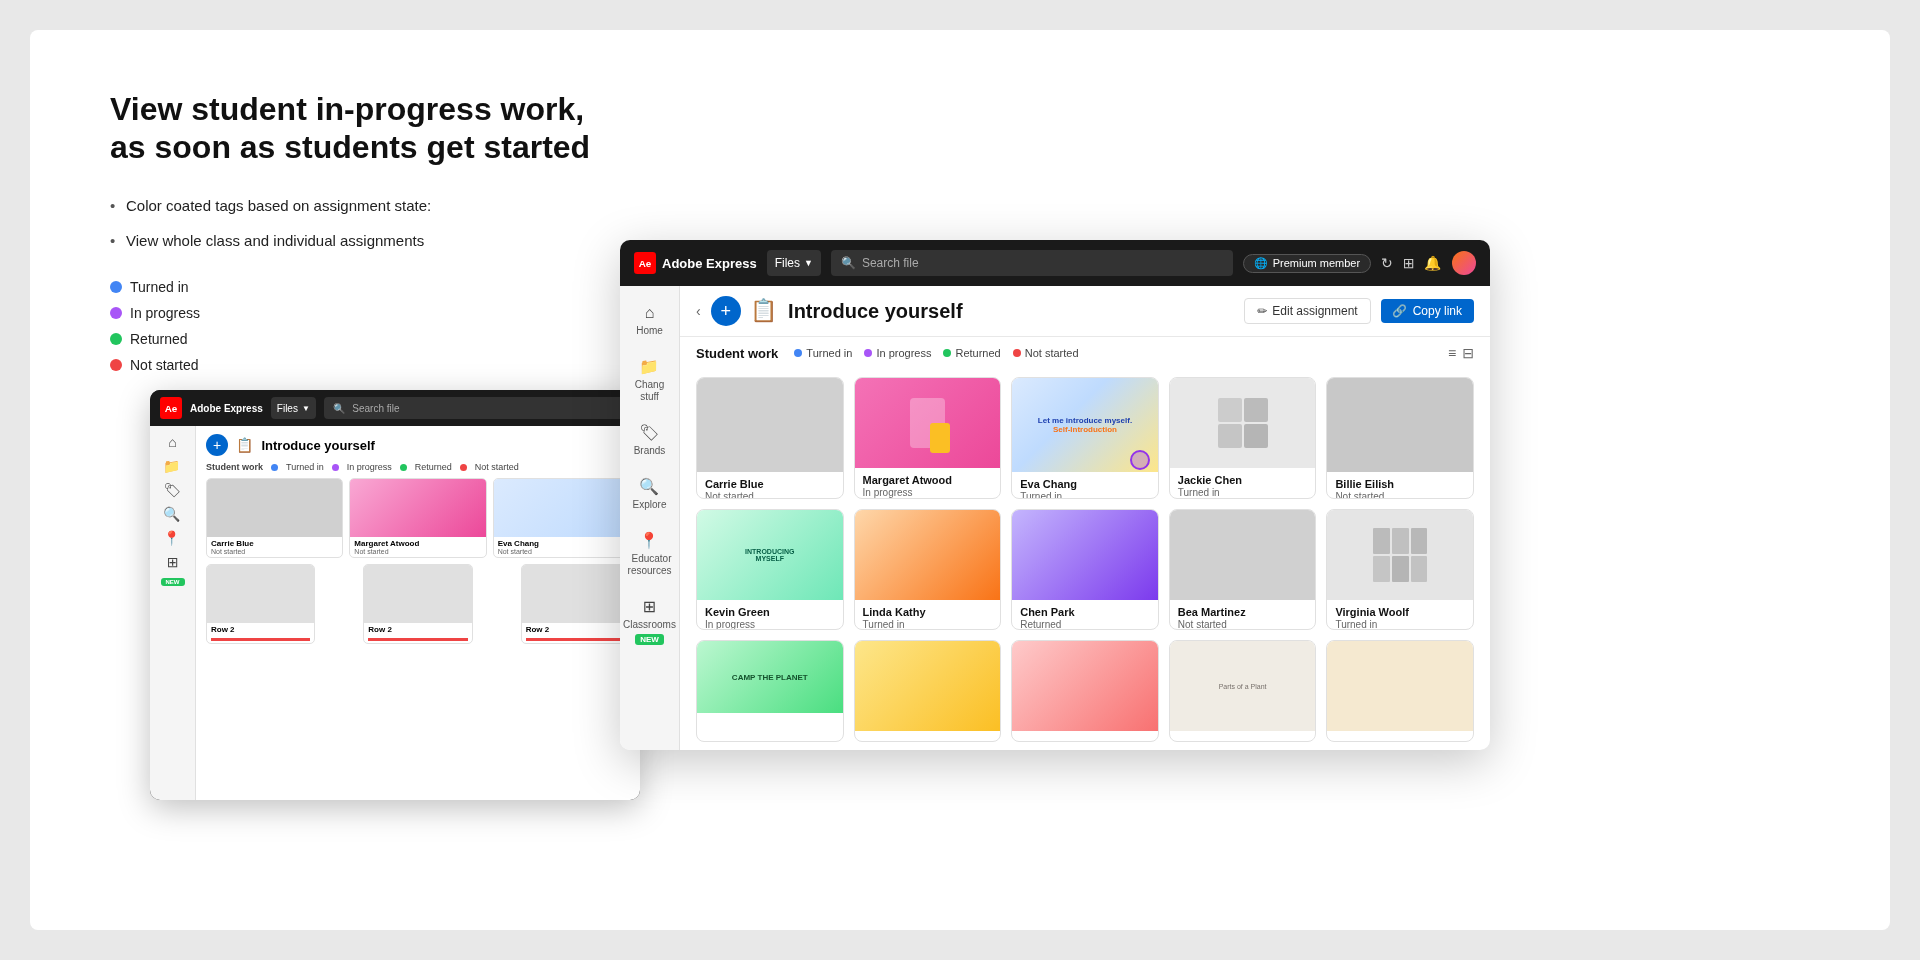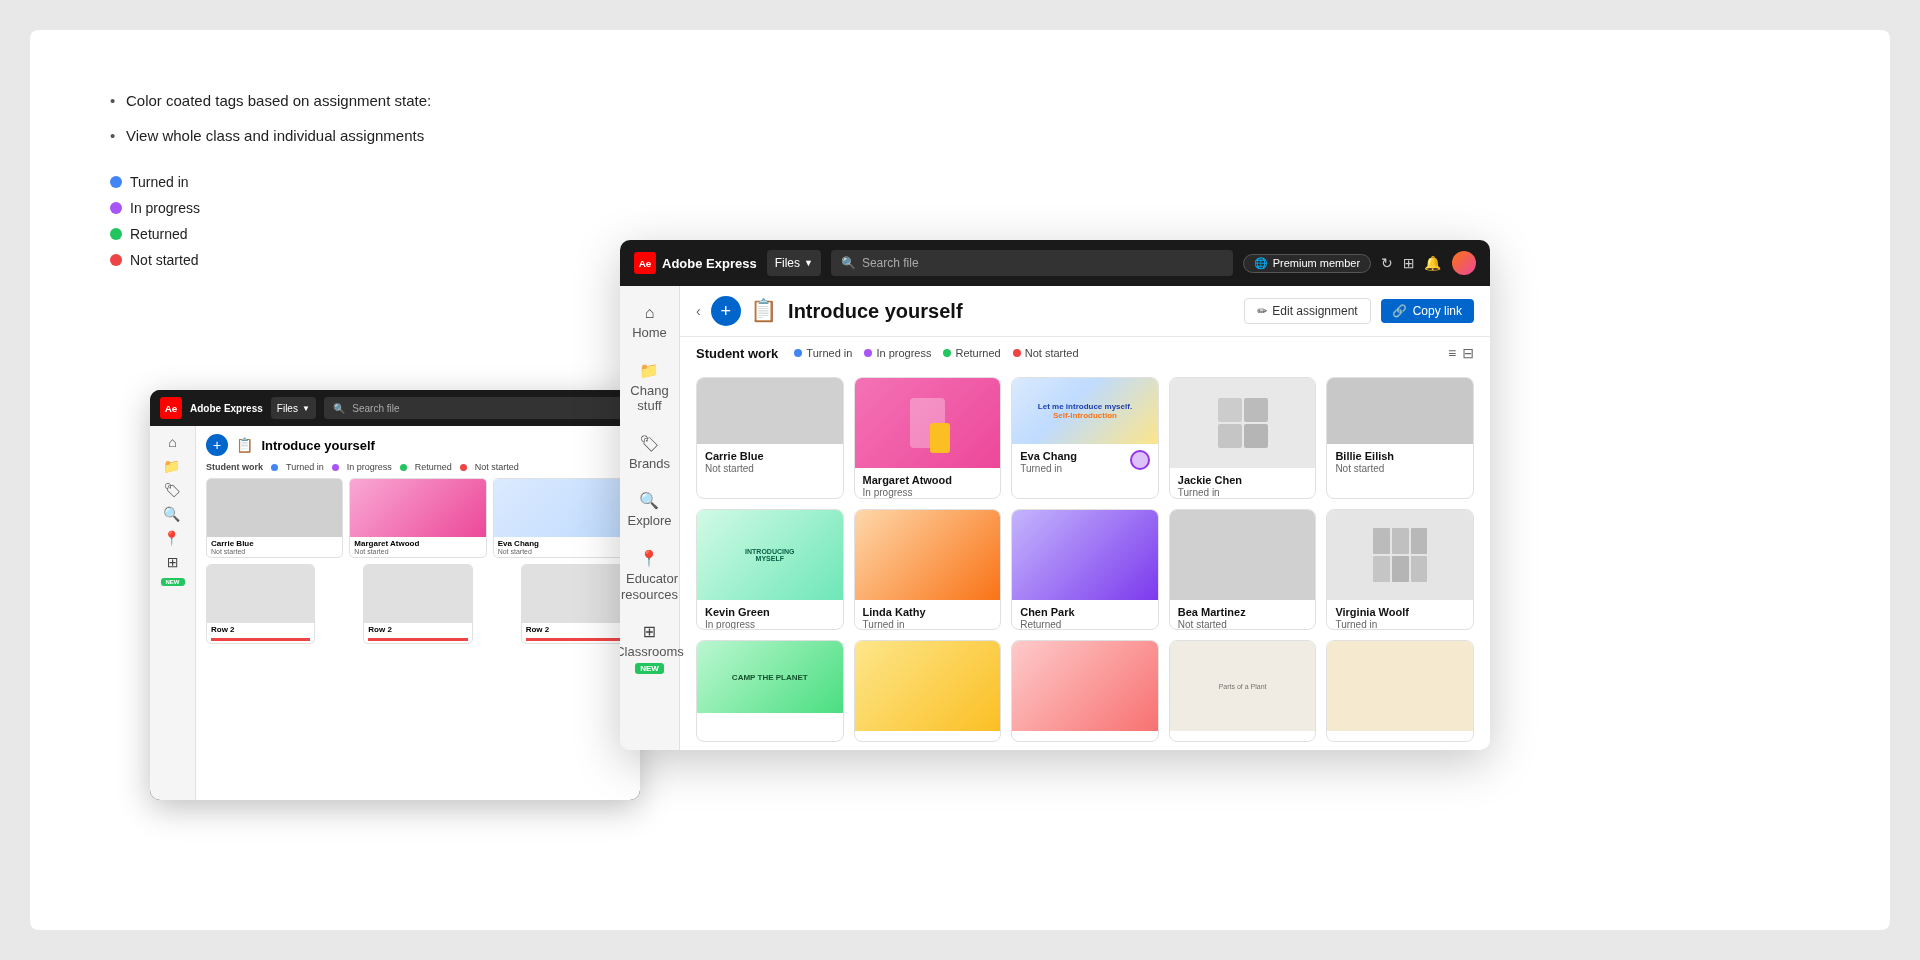--- a/index.html
+++ b/index.html
@@ -211,21 +211,21 @@
       padding: 8px 4px;
       border-radius: 6px;
       cursor: pointer;
       width: 52px;
     }
     .ae-sidebar-icon {
       font-size: 16px;
       color: #444;
     }
     .ae-sidebar-label {
-      font-size: 13px;
+      font-size: 10px;
       color: #555;
       text-align: center;
       line-height: 1.2;
     }
     .new-badge {
       background: #22c55e;
       color: #fff;
       font-size: 8px;
       padding: 1px 5px;
       border-radius: 3px;
@@ -341,21 +341,21 @@
       flex: 1;
     }
     .student-card {
       border: 1px solid #e0e0e0;
       border-radius: 8px;
       overflow: hidden;
       cursor: pointer;
     }
     .student-card-thumb {
       width: 100%;
-      height: 66px;
+      height: 94px;
       object-fit: cover;
       display: flex;
       align-items: center;
       justify-content: center;
     }
     .thumb-gray { background: #d0d0d0; }
 
     .student-card-info {
       padding: 6px 8px 4px;
     }
@@ -459,20 +459,22 @@
       border-radius: 50%;
       z-index: 10;
     }
   </style>
 </head>
 <body>
 
 <div class="page-wrapper">
 
   <div class="left-content">
+    <h1 class="main-heading" style="white-space: pre-line;">View student in-progress work,
+as soon as students get started</h1>
 
     <ul class="bullet-list">
       <li>Color coated tags based on assignment state:</li>
       <li>View whole class and individual assignments</li>
     </ul>
 
     <ul class="color-tags">
       <li>
         <span class="dot dot-blue"></span>
         <span>Turned in</span>

